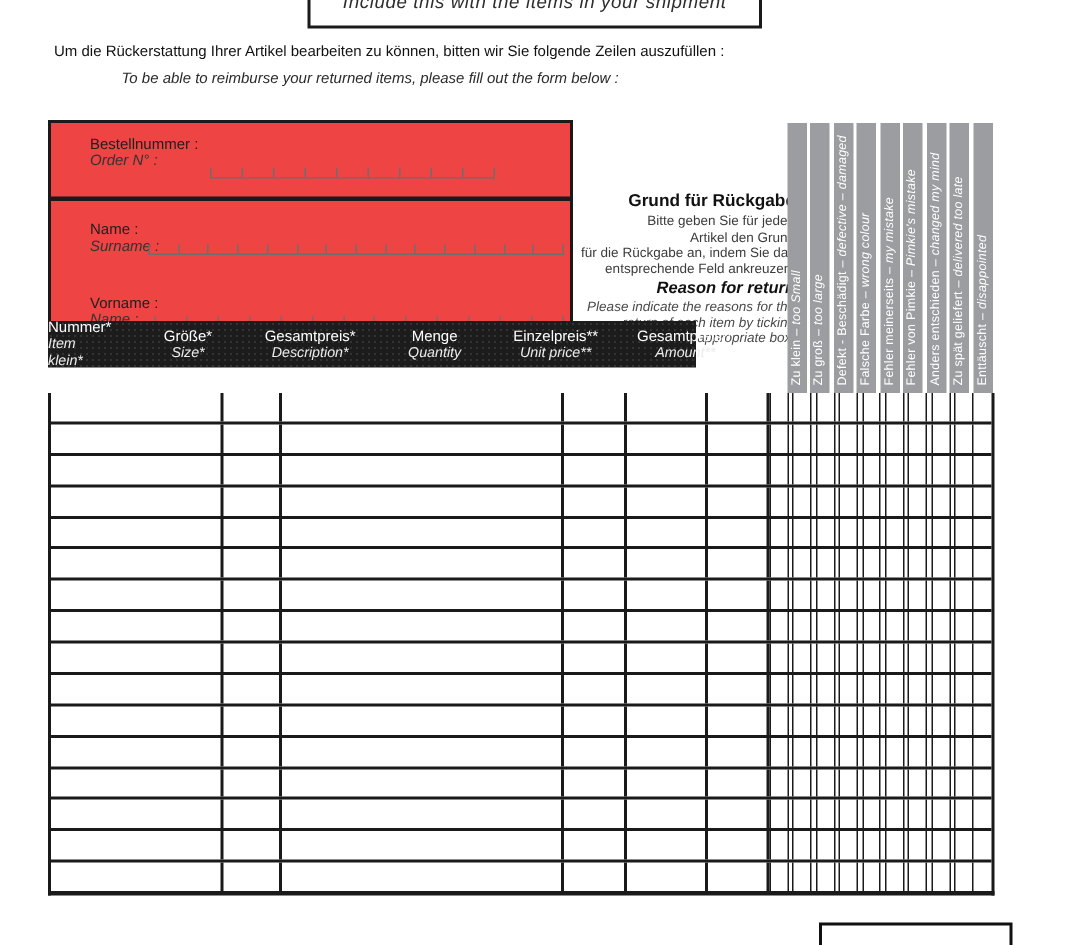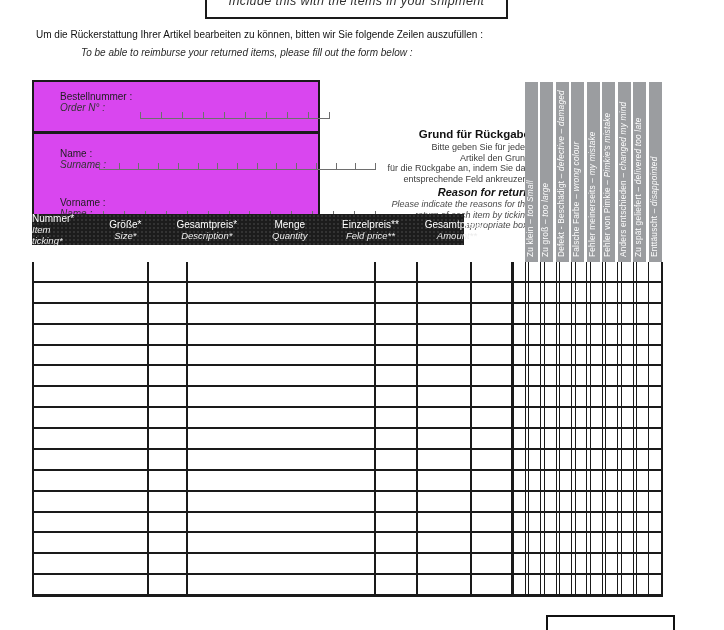--- a/index.html
+++ b/index.html
@@ -23,22 +23,22 @@
     margin-top:9px; font-style:italic; font-size:12.5px; color:#2e2e2e;
     letter-spacing:.4px; white-space:nowrap;
   }
 
   
   .heading-de{position:absolute; left:36px; top:29px; font-size:10px; font-weight:normal; white-space:nowrap;}
   .heading-en{position:absolute; left:37px; top:47px; font-size:10px; font-style:italic; color:#2a2a2a; white-space:nowrap;margin-left:44px;}
 
   
   .form-box{
-    position:absolute; left:32px; top:80px; width:288px; height:151px;
-    border:2px solid var(--line); border-bottom:none; background:#d946ef;
+    position:absolute; left:32px; top:80px; width:350px; height:151px;
+    border:2px solid var(--line); border-bottom:none; background:#ef4444;
   }
   .form-sep{position:absolute; left:0; right:0; top:49px; height:3px; background:var(--line);}
   .f-label{position:absolute; font-size:10px; color:#1e1e1e; white-space:nowrap;}
   .f-label .en{font-style:italic; color:#333;}
   .lbl-order{left:26px; top:9px;}
   .lbl-surname{left:26px; top:66px;}
   .lbl-firstname{left:26px; top:115px;}
   .comb{
     position:absolute; height:7px; display:flex;
     border-left:1px solid #6e6e6e; border-right:1px solid #6e6e6e; border-bottom:1px solid #6e6e6e;
@@ -215,37 +215,37 @@
   <div class="strip s7">
     <div class="strip-label"><span>Zu spät geliefert</span><span> – </span><span class="en">delivered too late</span></div>
   </div>
   <div class="strip s8">
     <div class="strip-label"><span>Enttäuscht</span><span> – </span><span class="en">disappointed</span></div>
   </div>
 
   <div class="thead">
     <div class="th w-num">
       <span class="th-de">Nummer*</span>
-        <span class="th-en">Item ticking*</span>
+        <span class="th-en">Item klein*</span>
     </div>
     <div class="th w-size">
       <span class="th-de">Größe*</span>
         <span class="th-en">Size*</span>
     </div>
     <div class="th w-desc">
       <span class="th-de">Gesamtpreis*</span>
         <span class="th-en">Description*</span>
     </div>
     <div class="th w-qty">
       <span class="th-de">Menge</span>
         <span class="th-en">Quantity</span>
     </div>
     <div class="th w-unit">
       <span class="th-de">Einzelpreis**</span>
-        <span class="th-en">Feld price**</span>
+        <span class="th-en">Unit price**</span>
     </div>
     <div class="th w-amt">
       <span class="th-de">Gesamtpreis**</span>
         <span class="th-en">Amount**</span>
     </div>
   </div>
 
   <div class="tbody">
     <div class="row">
       <div class="c c-num"></div>

